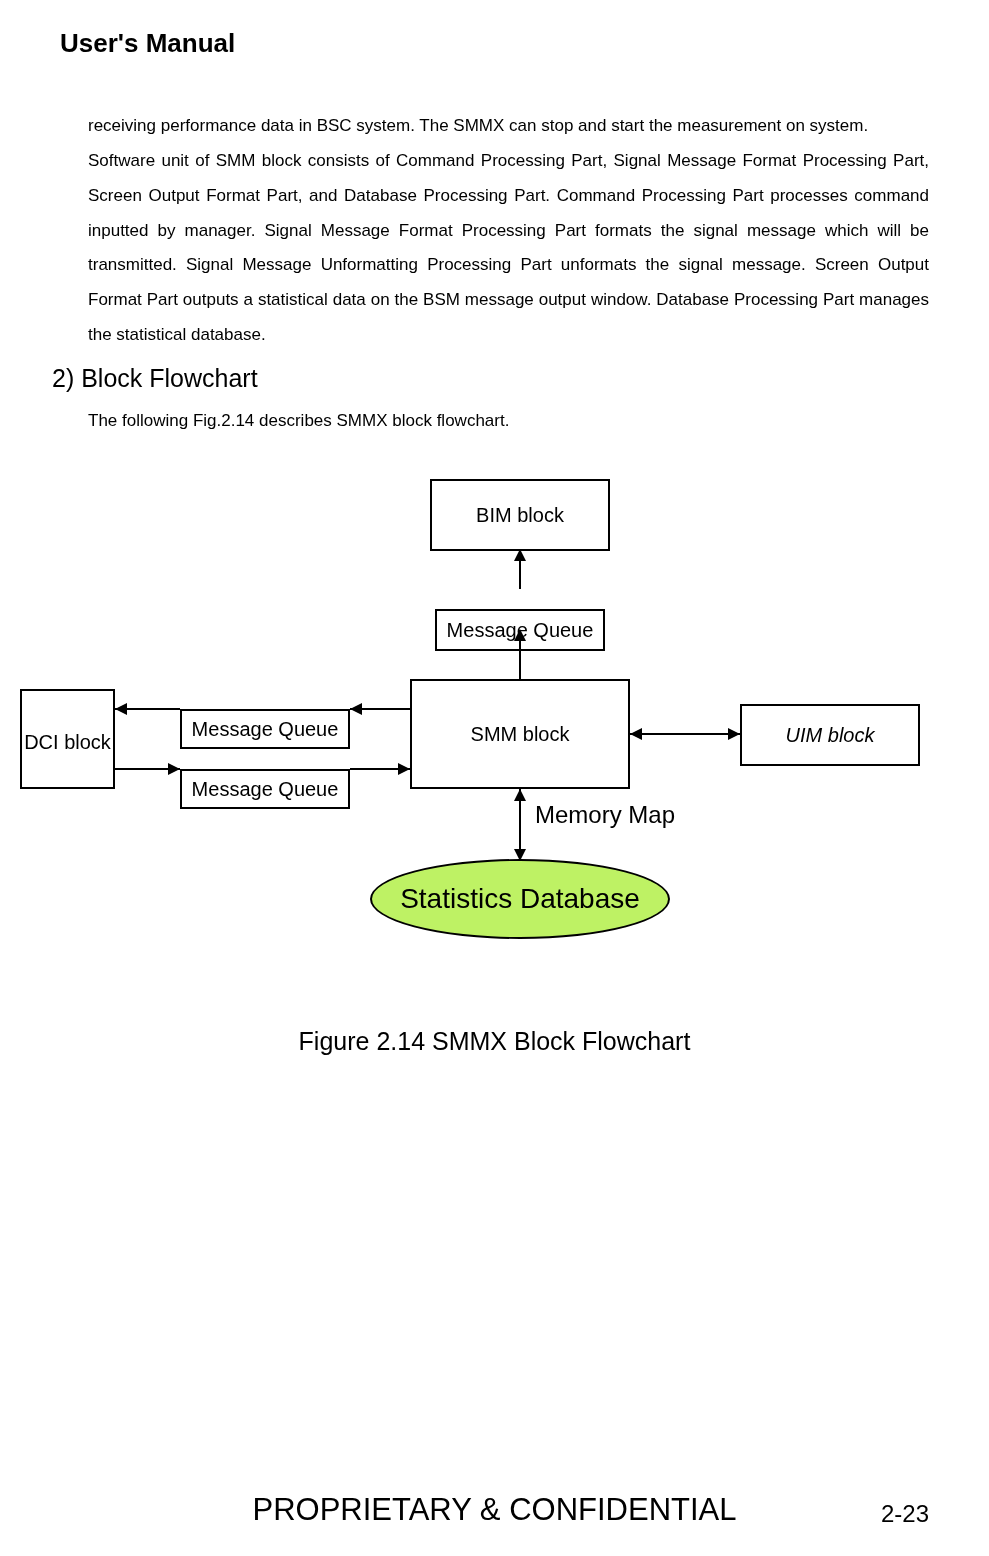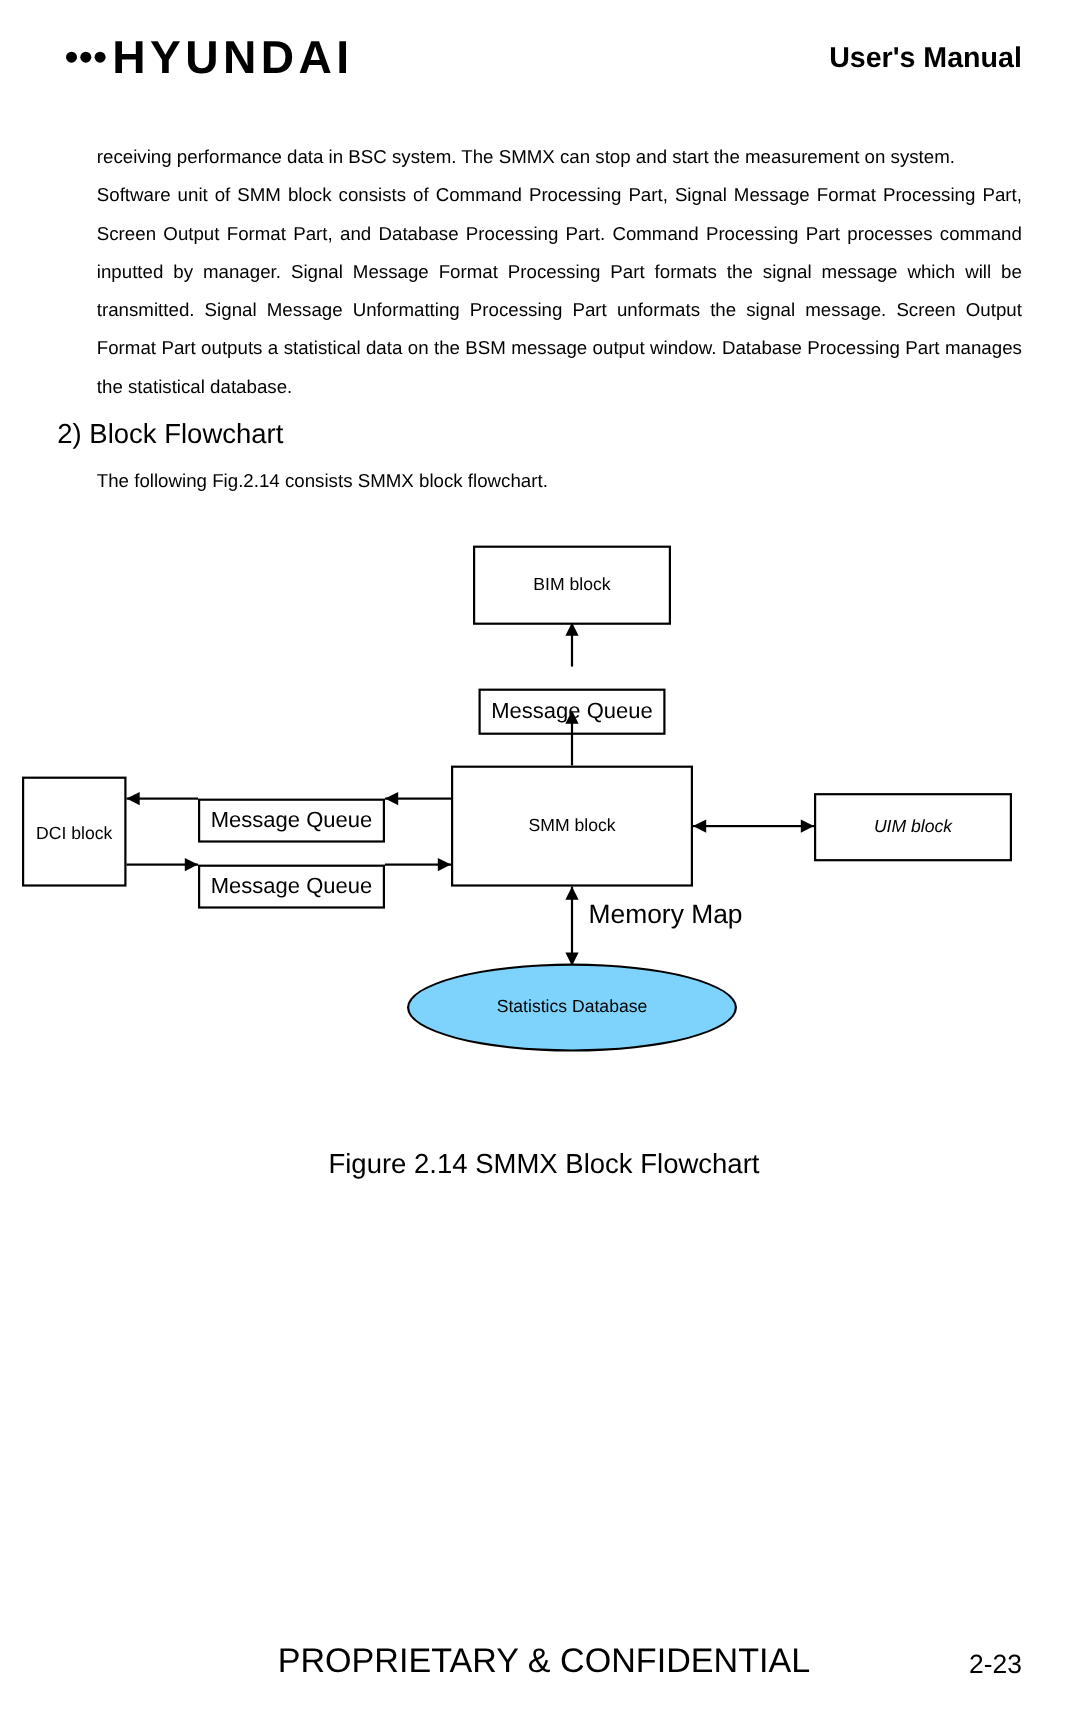--- a/index.html
+++ b/index.html
@@ -57,32 +57,32 @@
       margin: 40px auto 0 auto;
     }
     .box {
       position: absolute;
       border: 2px solid #000;
       background: #fff;
       display: flex;
       align-items: center;
       justify-content: center;
       text-align: center;
-      font-size: 16px;
+      font-size: 20px;
     }
     .small-box { font-size: 20px; margin-top: 20px; }
     .ellipse {
       position: absolute;
       border: 2px solid #000;
-      background: #7dd3fc;
+      background: #bef264;
       border-radius: 50%;
       display: flex;
       align-items: center;
       justify-content: center;
-      font-size: 16px;
+      font-size: 28px;
     }
     .arrow-line-h {
       position: absolute;
       height: 2px;
       background: #000;
     }
     .arrow-line-v {
       position: absolute;
       width: 2px;
       background: #000;
@@ -136,36 +136,28 @@
       position: absolute;
       bottom: 28px;
       right: 60px;
       font-size: 24px;
     }
   </style>
 </head>
 <body>
 
 <div class="header">
-  <div class="logo">
-    <div class="logo-dots">
-      <span class="logo-dot"></span>
-      <span class="logo-dot"></span>
-      <span class="logo-dot"></span>
-    </div>
-    <span class="logo-text">HYUNDAI</span>
-  </div>
   <div class="manual-title">User's Manual</div>
 </div>
 
 <p class="body-text">receiving performance data in BSC system. The SMMX can stop and start the measurement on system.</p>
 <p class="body-text">Software unit of SMM block consists of Command Processing Part, Signal Message Format Processing Part, Screen Output Format Part, and Database Processing Part. Command Processing Part processes command inputted by manager. Signal Message Format Processing Part formats the signal message which will be transmitted. Signal Message Unformatting Processing Part unformats the signal message. Screen Output Format Part outputs a statistical data on the BSM message output window. Database Processing Part manages the statistical database.</p>
 
 <p class="section-label">2) Block Flowchart</p>
-<p class="body-text">The following Fig.2.14 consists SMMX block flowchart.</p>
+<p class="body-text">The following Fig.2.14 describes SMMX block flowchart.</p>
 
 <div class="diagram">
 
   <div class="box" style="left:370px; top:0; width:180px; height:72px;">BIM block</div>
 
   <div class="box small-box" style="left:375px; top:110px; width:170px; height:42px;">Message Queue</div>
 
   <div class="arrow-line-v" style="left:459px; top:72px; height:38px;"></div>
   <div class="arrow-head-up" style="left:454px; top:70px;"></div>
 

